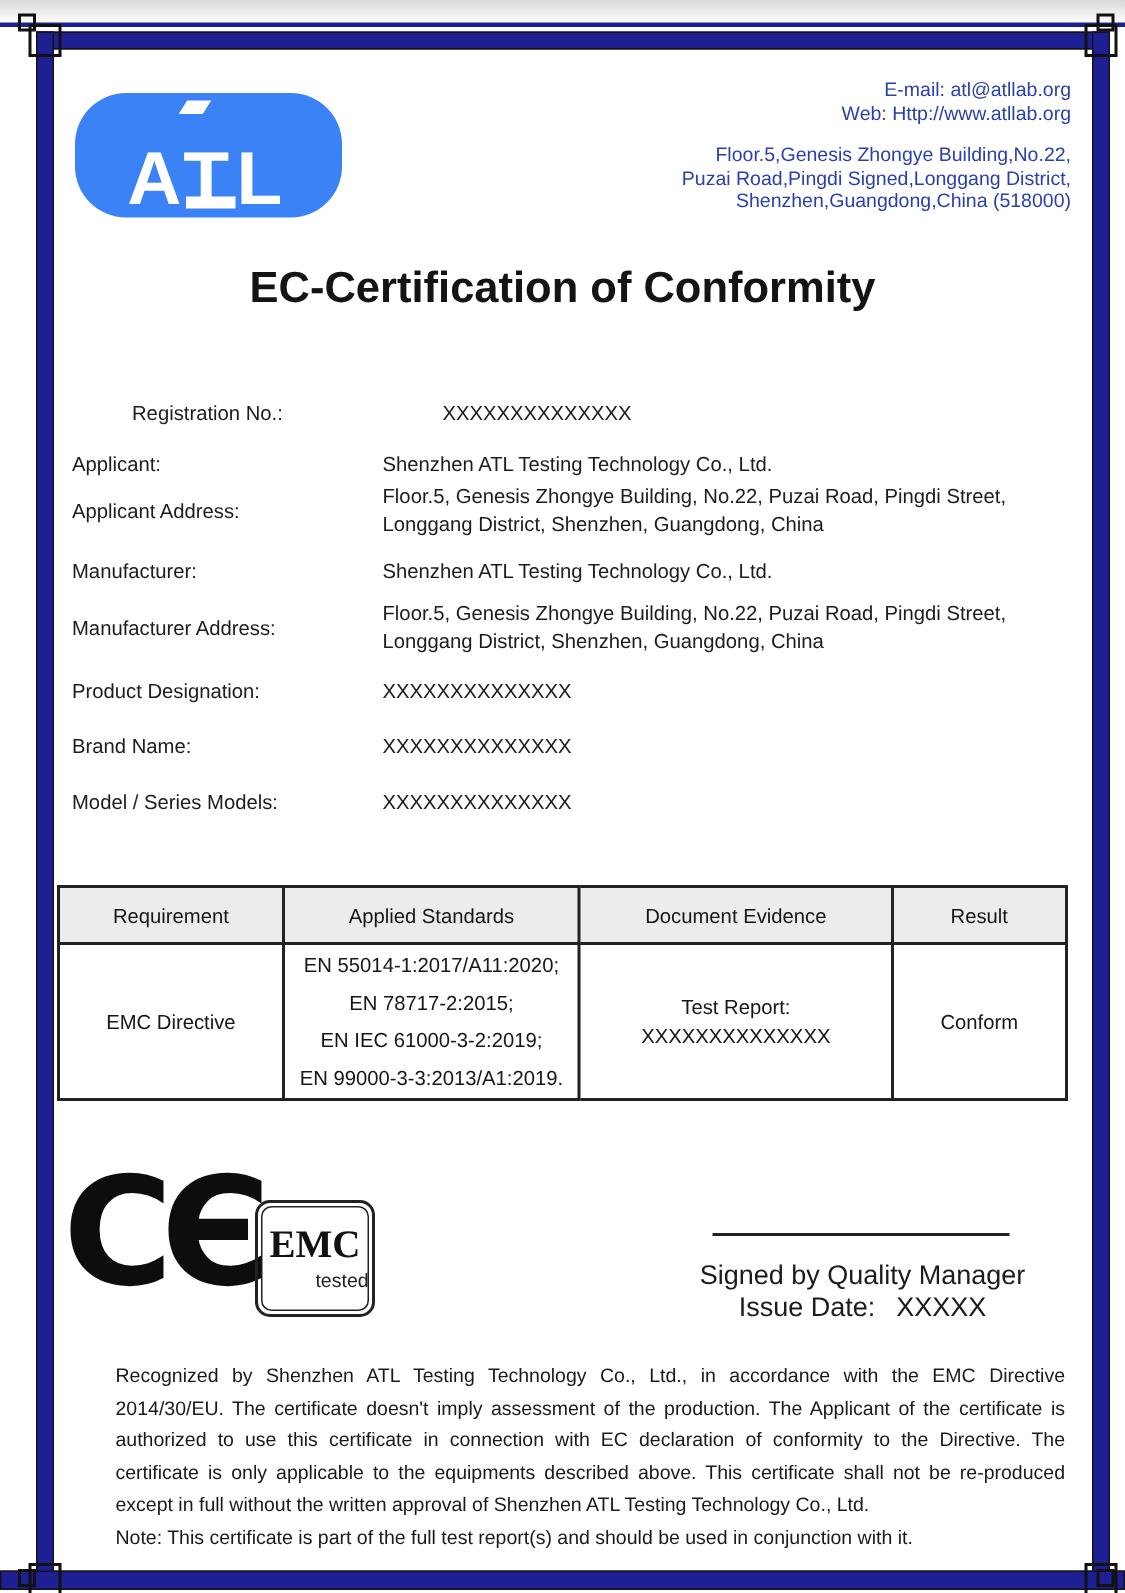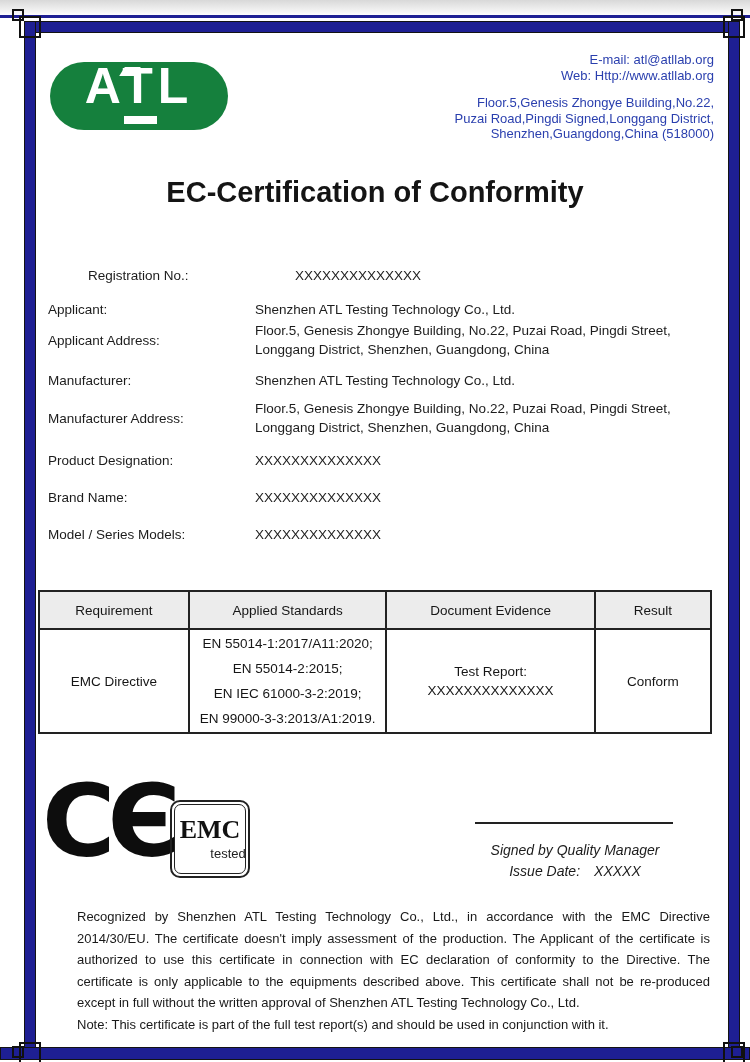--- a/index.html
+++ b/index.html
@@ -15,22 +15,22 @@
   .band-left{left:24px;top:21px;width:12px;height:1039px;}
   .band-right{left:728px;top:21px;width:12px;height:1039px;}
   .band-bottom{left:0;top:1047px;width:750px;height:13px;}
   .corn{position:absolute;border:2px solid #111;box-sizing:border-box;background:transparent;}
   .o22{width:22px;height:22px;} .o12{width:12px;height:12px;}
   .tl-o{left:19px;top:16px;} .tl-i{left:12px;top:9px;}
   .tr-o{left:723px;top:16px;} .tr-i{left:731px;top:9px;}
   .bl-o{left:19px;top:1042px;} .bl-i{left:12px;top:1046px;}
   .br-o{left:723px;top:1042px;} .br-i{left:731px;top:1046px;}
   
-  .logo{position:absolute;left:50px;top:62px;width:178px;height:68px;background:#15803d;
-        border-radius:34px;display:flex;align-items:flex-start;justify-content:center;}
+  .logo{position:absolute;left:50px;top:62px;width:178px;height:83px;background:#3b82f6;
+        border-radius:34px;display:flex;align-items:flex-end;justify-content:center;}
   .logo-text{color:#fff;font-size:50px;font-weight:bold;letter-spacing:5px;line-height:1;
              transform:translateY(-1px);}
   .logo-flag{position:absolute;left:72px;top:5px;width:16px;height:9px;background:#fff;
              transform:skewX(-32deg);}
   .logo-foot{position:absolute;left:74px;bottom:6px;width:33px;height:8px;background:#fff;}
   
   .contact{position:absolute;right:36px;top:52px;text-align:right;color:#2a3fae;
            font-size:13px;line-height:15.5px;}
   .contact .gap{height:12px;}
   
@@ -59,21 +59,21 @@
       font-weight:bold;font-size:100px;line-height:100px;letter-spacing:-8px;color:#0d0d0d;}
   .emc-box{position:absolute;left:170px;top:800px;width:80px;height:78px;
            border:2px solid #222;border-radius:10px;box-sizing:border-box;padding:2px;}
   .emc-inner{width:100%;height:100%;border:1.5px solid #222;border-radius:7px;box-sizing:border-box;
              display:flex;flex-direction:column;align-items:center;justify-content:center;}
   .emc-title{font-family:"Liberation Serif",serif;font-weight:bold;font-size:26px;line-height:26px;color:#111;}
   .emc-sub{font-size:13px;color:#222;margin-top:3px;margin-left:36px;}
   
   .sig-line{position:absolute;left:475px;top:822px;width:198px;border-top:2px solid #222;}
   .sig-block{position:absolute;left:450px;top:840px;width:250px;text-align:center;
-             font-size:14px;line-height:21px;font-style:italic;}
+             font-size:18px;line-height:21px;}
   .issue-val{margin-left:14px;}
   
   .footer{position:absolute;left:45px;right:40px;top:906px;font-size:13px;
           line-height:21.6px;color:#191919;margin-left:32px;}
   .footer .para{text-align:justify;}
 </style>
 </head>
 <body>
 
 <div class="page">
@@ -150,21 +150,21 @@
         <th class="col2">Applied Standards</th>
         <th class="col3">Document Evidence</th>
         <th class="col4">Result</th>
       </tr>
     </thead>
     <tbody>
       <tr>
         <td>EMC Directive</td>
         <td>
           <div class="std-line">EN 55014-1:2017/A11:2020;</div>
-          <div class="std-line">EN 55014-2:2015;</div>
+          <div class="std-line">EN 78717-2:2015;</div>
           <div class="std-line">EN IEC 61000-3-2:2019;</div>
           <div class="std-line">EN 99000-3-3:2013/A1:2019.</div>
         </td>
         <td>
           <div class="ev-line">Test Report:</div>
           <div class="ev-line">XXXXXXXXXXXXXX</div>
         </td>
         <td>Conform</td>
       </tr>
     </tbody>

